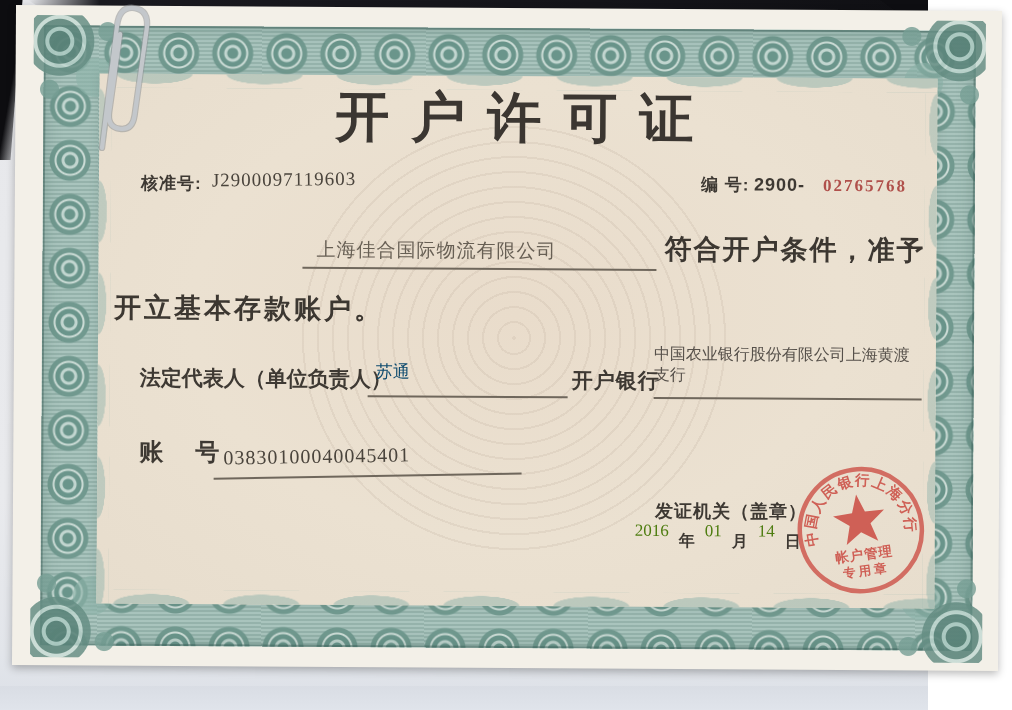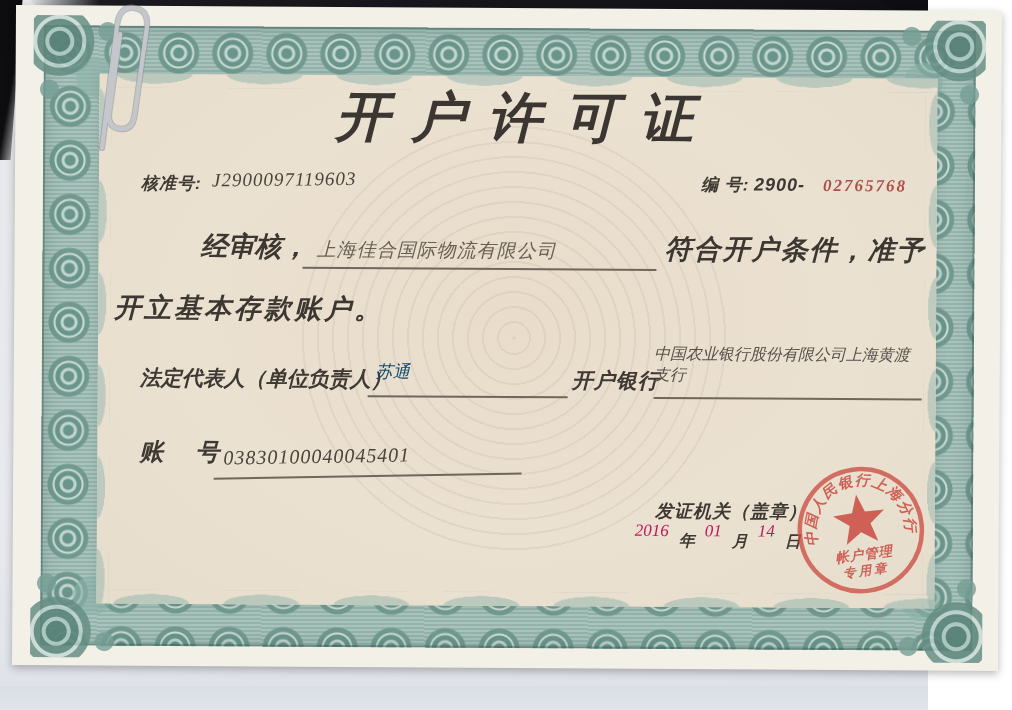--- a/index.html
+++ b/index.html
@@ -1,19 +1,19 @@
 <!DOCTYPE html>
 <html><head>
 <meta charset="utf-8">
 <style>
   html,body{margin:0;padding:0;}
   body{width:1012px;height:710px;overflow:hidden;
        font-family:"Liberation Sans","DejaVu Sans",sans-serif;}
   .photo{position:relative;width:928px;height:710px;
-         background:linear-gradient(180deg,#e7e8eb 0%,#e9eaed 70%,#e2e5ea 92%,#dce0e7 100%);font-style:italic;}
+         background:linear-gradient(180deg,#e7e8eb 0%,#e9eaed 70%,#e2e5ea 92%,#dce0e7 100%);}
   
   .bg-dark-left{position:absolute;left:0;top:0;width:30px;height:160px;
       background:linear-gradient(100deg,#0d0d10 45%,rgba(13,13,16,0) 80%);
       clip-path:polygon(0 0,75% 0,35% 100%,0 100%);}
   .bg-dark-top{position:absolute;left:28px;right:0;top:0;height:16px;
       background:linear-gradient(90deg,rgba(25,25,30,0) 0,#1a1a20 8%,#101014 100%);
       clip-path:polygon(0 0,100% 0,100% 100%,1.5% 55%);}
   .bg-dark-tr{position:absolute;right:0;top:0;width:58px;height:78px;background:#0e0e12;
       clip-path:polygon(18% 0,100% 0,100% 100%,70% 28%);}
   .bg-bottom-strip{position:absolute;left:0;right:0;bottom:0;height:24px;
@@ -87,21 +87,21 @@
   .f-rep{left:354px;top:352px;width:200px;height:36px;}
   .f-rep .val{position:absolute;left:8px;bottom:12px;font-size:17px;color:#0c4a6e;text-align:center;}
   .bank-lbl{position:absolute;left:558px;top:358px;font-size:21px;font-weight:bold;letter-spacing:1px;}
   .f-bank{left:640px;top:330px;width:268px;height:58px;}
   .f-bank .val{position:absolute;left:0;top:4px;font-size:16px;line-height:21px;color:#56504a;}
   .acct-lbl{position:absolute;left:116px;top:430px;font-size:24px;font-weight:bold;letter-spacing:4px;margin-left:10px;}
   .f-acct{left:200px;top:428px;width:308px;height:40px;transform:rotate(-1.3deg);}
   .f-acct .val{position:absolute;left:10px;bottom:8px;font-size:20px;color:#4a443c;letter-spacing:1px;}
   .issuer{position:absolute;left:642px;top:490px;font-size:18px;font-weight:bold;letter-spacing:1px;}
   .date{position:absolute;left:622px;top:512px;display:flex;align-items:flex-start;}
-  .date .num{font-family:"Liberation Serif","DejaVu Serif",serif;font-size:17px;color:#be185d;}
+  .date .num{font-family:"Liberation Serif","DejaVu Serif",serif;font-size:17px;color:#4d7c0f;}
   .date .char{font-size:16px;font-weight:bold;margin:10px 10px 0 10px;}
   .seal{position:absolute;left:773px;top:445px;width:150px;height:150px;opacity:.85;}
   .paperclip{position:absolute;left:86px;top:-6px;width:70px;height:160px;transform:rotate(8deg);}
 </style>
 </head>
 <body>
 
 <div class="photo">
   <div class="bg-dark-left"></div>
   <div class="bg-dark-top"></div>
@@ -127,21 +127,20 @@
 
       <div class="row-approval">
         <span class="lbl approval-lbl">核准号:</span><span class="serif approval-val">J2900097119603</span>
       </div>
 
       <div class="row-serial">
         <span class="serial-lbl">编 号:</span>
         <span class="serial-prefix">2900-</span><span class="serial-num">02765768</span>
       </div>
 
-      <div class="big l1-prefix">经审核，</div>
       <div class="field f-company">
         <span class="serif val">上海佳合国际物流有限公司</span>
       </div>
       <div class="big l1-suffix">符合开户条件，准予</div>
       <div class="big l2">开立基本存款账户。</div>
 
       <div class="rep-lbl">法定代表人（单位负责人）</div>
       <div class="field f-rep">
         <span class="serif val">苏通</span>
       </div>

